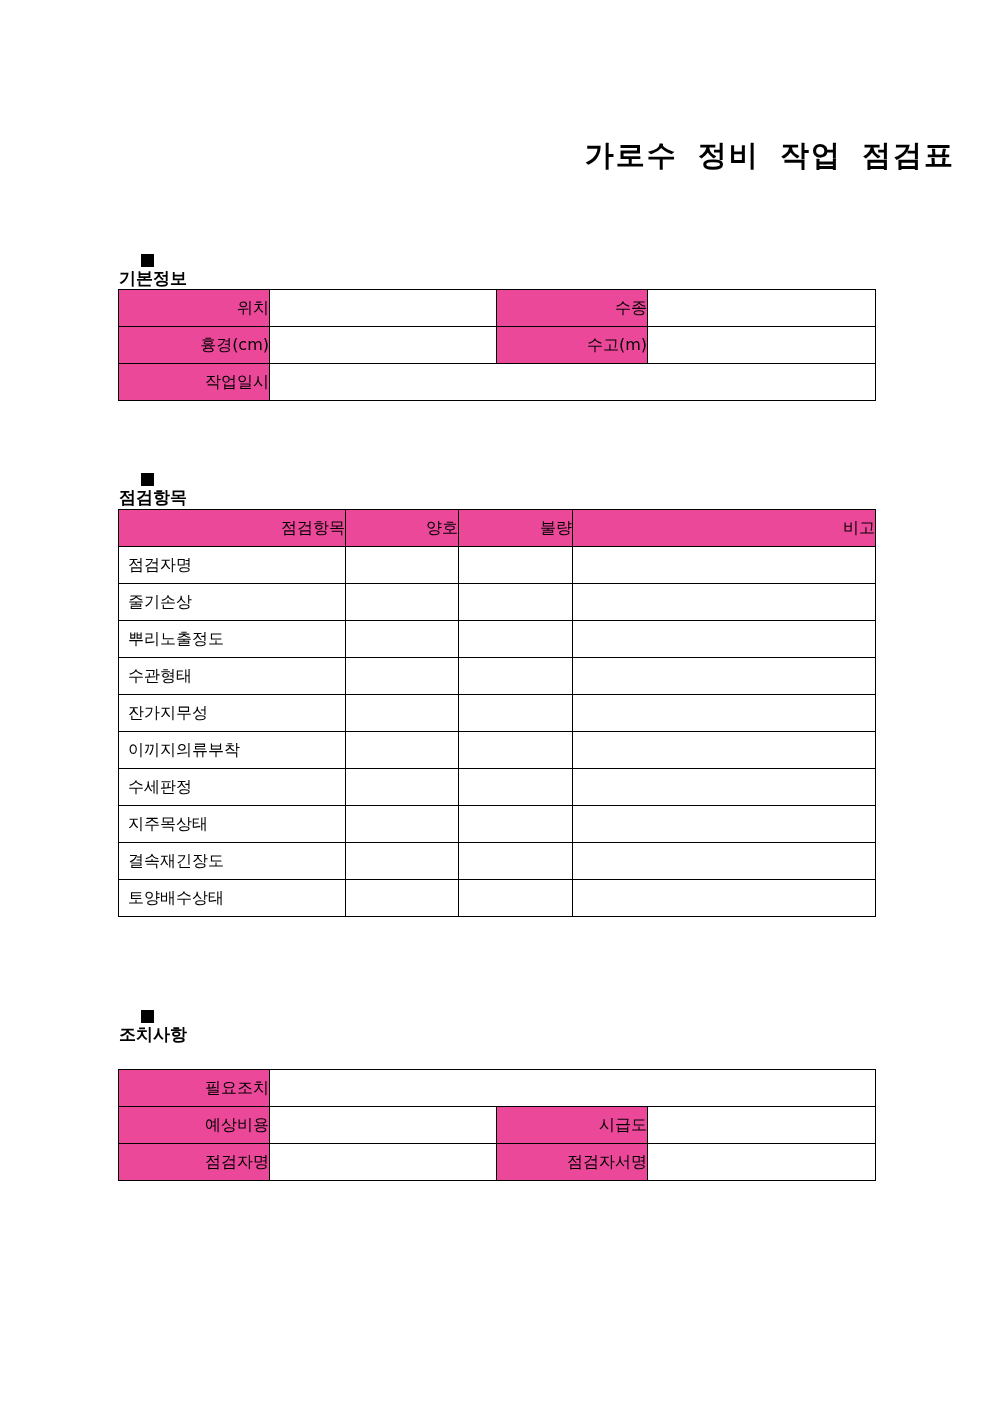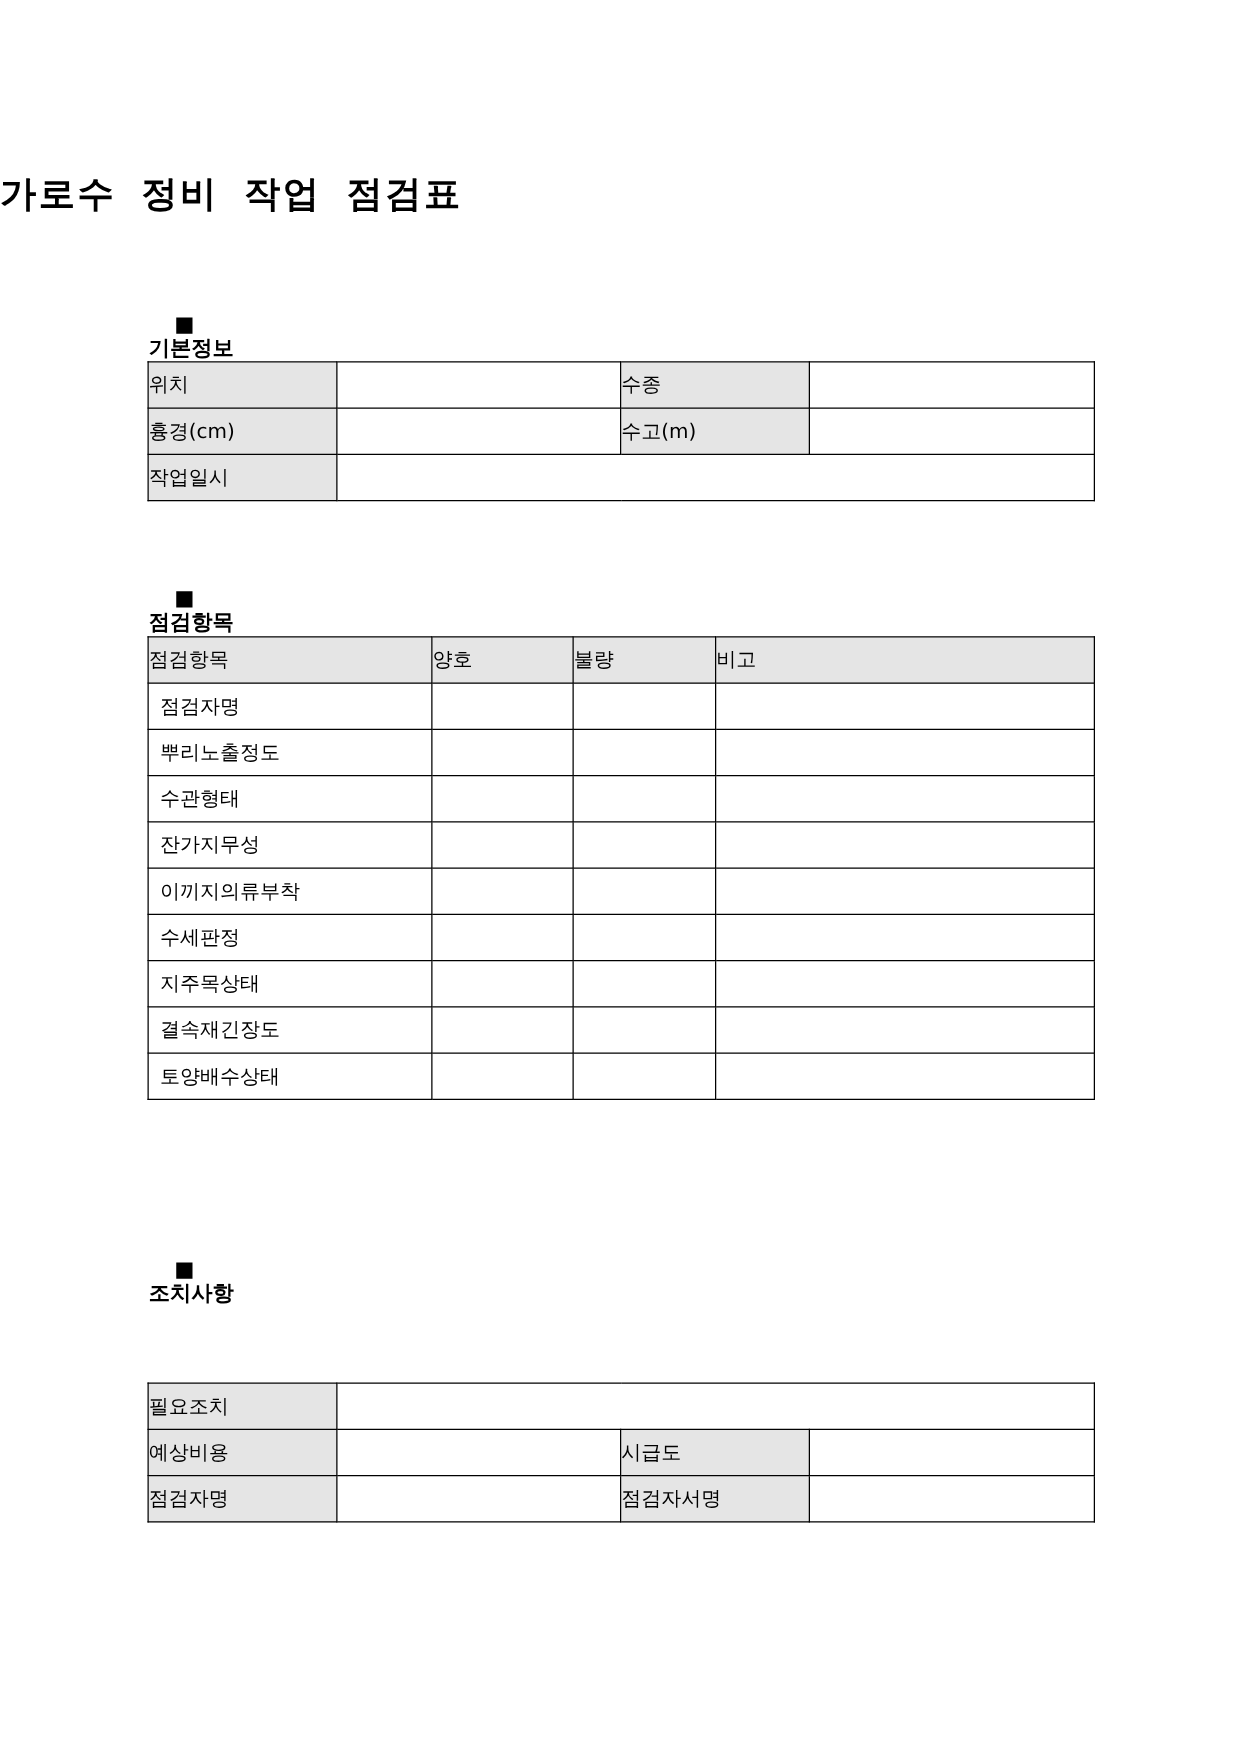--- a/index.html
+++ b/index.html
@@ -3,41 +3,41 @@
 <meta charset="utf-8">
 <style>
   html, body { margin: 0; padding: 0; background: #ffffff; }
   body {
     width: 992px; height: 1403px; position: relative;
     font-family: "DejaVu Sans", "Liberation Sans", sans-serif;
     color: #000;
   }
   .title {
     position: absolute; left: 0; width: 955px; top: 136px;
-    text-align: left; font-size: 29px; font-weight: bold;
+    text-align: right; font-size: 29px; font-weight: bold;
     letter-spacing: 2px; word-spacing: 8px;
   }
   .section-head {
     position: absolute; left: 119px; font-size: 17px; font-weight: bold;
     display: flex; align-items: center; flex-direction: column;
   }
   .section-head .sq {
     display: inline-block; width: 13px; height: 13px; background: #000;
     margin-right: 12px;
   }
   table.grid {
     position: absolute; left: 118px; width: 757px;
     border-collapse: collapse; table-layout: fixed;
     font-size: 16px;
   }
   table.grid td, table.grid th {
     border: 1.5px solid #000; height: 36px; padding: 0;
     font-weight: normal;
   }
-  .lbl { background: #e5e5e5; text-align: left; }
+  .lbl { background: #ec4899; text-align: right; }
   .val { background: #ffffff; }
   .item { text-align: left; padding-left: 9px !important; }
 </style>
 </head>
 <body>
 
 <div class="title">가로수 정비 작업 점검표</div>
 
 <div class="section-head" style="top:254px;">
   <span class="sq"></span>
@@ -88,20 +88,26 @@
     <td class="lbl">불량</td>
     <td class="lbl">비고</td>
   </tr>
   <tr>
         <td class="item">점검자명</td>
         <td></td>
         <td></td>
         <td></td>
       </tr>
   <tr>
+        <td class="item">줄기손상</td>
+        <td></td>
+        <td></td>
+        <td></td>
+      </tr>
+  <tr>
         <td class="item">뿌리노출정도</td>
         <td></td>
         <td></td>
         <td></td>
       </tr>
   <tr>
         <td class="item">수관형태</td>
         <td></td>
         <td></td>
         <td></td>
@@ -142,21 +148,21 @@
         <td></td>
         <td></td>
       </tr>
 </tbody>
   </table>
 
 <div class="section-head" style="top:1010px;">
   <span class="sq"></span>
   <span>조치사항</span>
 </div>
-<table class="grid" style="top:1106px;">
+<table class="grid" style="top:1069px;">
   <colgroup>
       <col style="width:151px">
       <col style="width:227px">
       <col style="width:151px">
       <col style="width:228px">
     </colgroup>
   <tbody>
       <tr>
     <td class="lbl">필요조치</td>
     <td class="val" colspan="3"></td>

